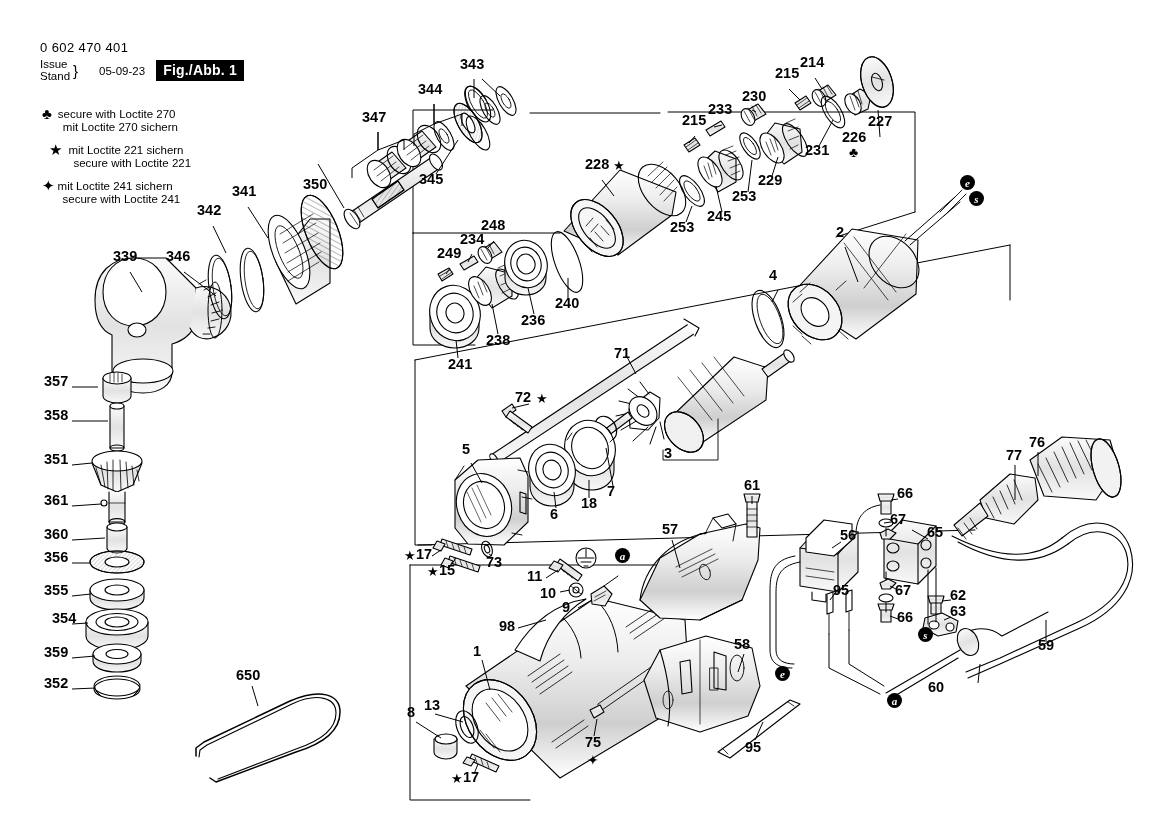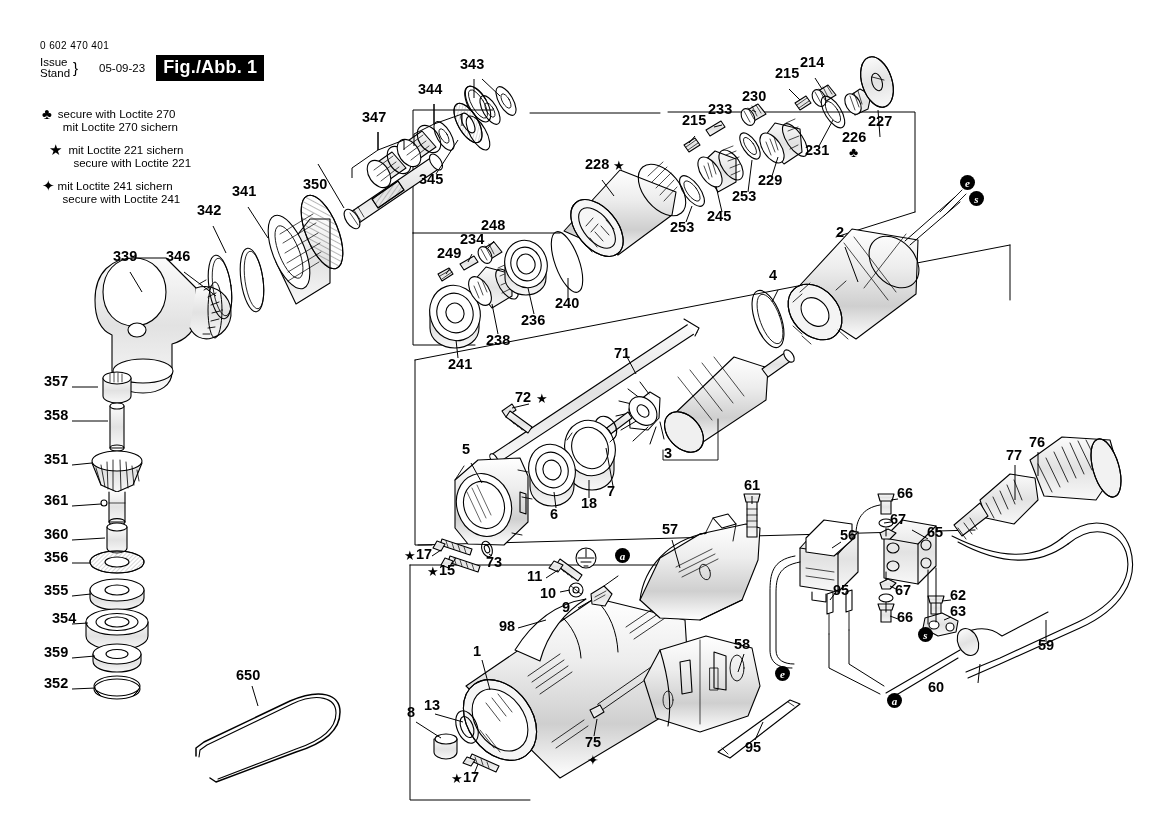--- a/index.html
+++ b/index.html
@@ -2,24 +2,24 @@
 <html><head>
 <meta charset="utf-8">
 <title>Parts Diagram</title>
 <style>
   html,body{margin:0;padding:0;background:#fff;}
   body{width:1168px;height:826px;position:relative;overflow:hidden;
        font-family:"Liberation Sans","DejaVu Sans",sans-serif;color:#000;}
   #sheet{position:absolute;inset:0;width:1168px;height:826px;}
   .abs{position:absolute;}
   
-  .hdr-num{font-size:10px;letter-spacing:.4px;}
+  .hdr-num{font-size:13px;letter-spacing:.4px;}
   .hdr-issue{font-size:11.5px;line-height:11.5px;}
   .hdr-date{font-size:11.5px;}
-  .figbox{background:#000;color:#fff;font-weight:bold;font-size:18px;
+  .figbox{background:#000;color:#fff;font-weight:bold;font-size:14px;
           padding:2px 7px 3px 7px;letter-spacing:.2px;display:inline-block;}
   
   .leg-row{font-size:11.5px;line-height:12.6px;}
   .leg-sym{font-size:15px;line-height:12px;}
   
   .lbl{font-weight:bold;font-size:14.5px;line-height:15px;white-space:nowrap;}
   
   .badge{width:15px;height:15px;border-radius:50%;background:#000;color:#fff;
          font-size:11px;font-weight:bold;font-style:italic;
          display:flex;align-items:center;justify-content:center;

